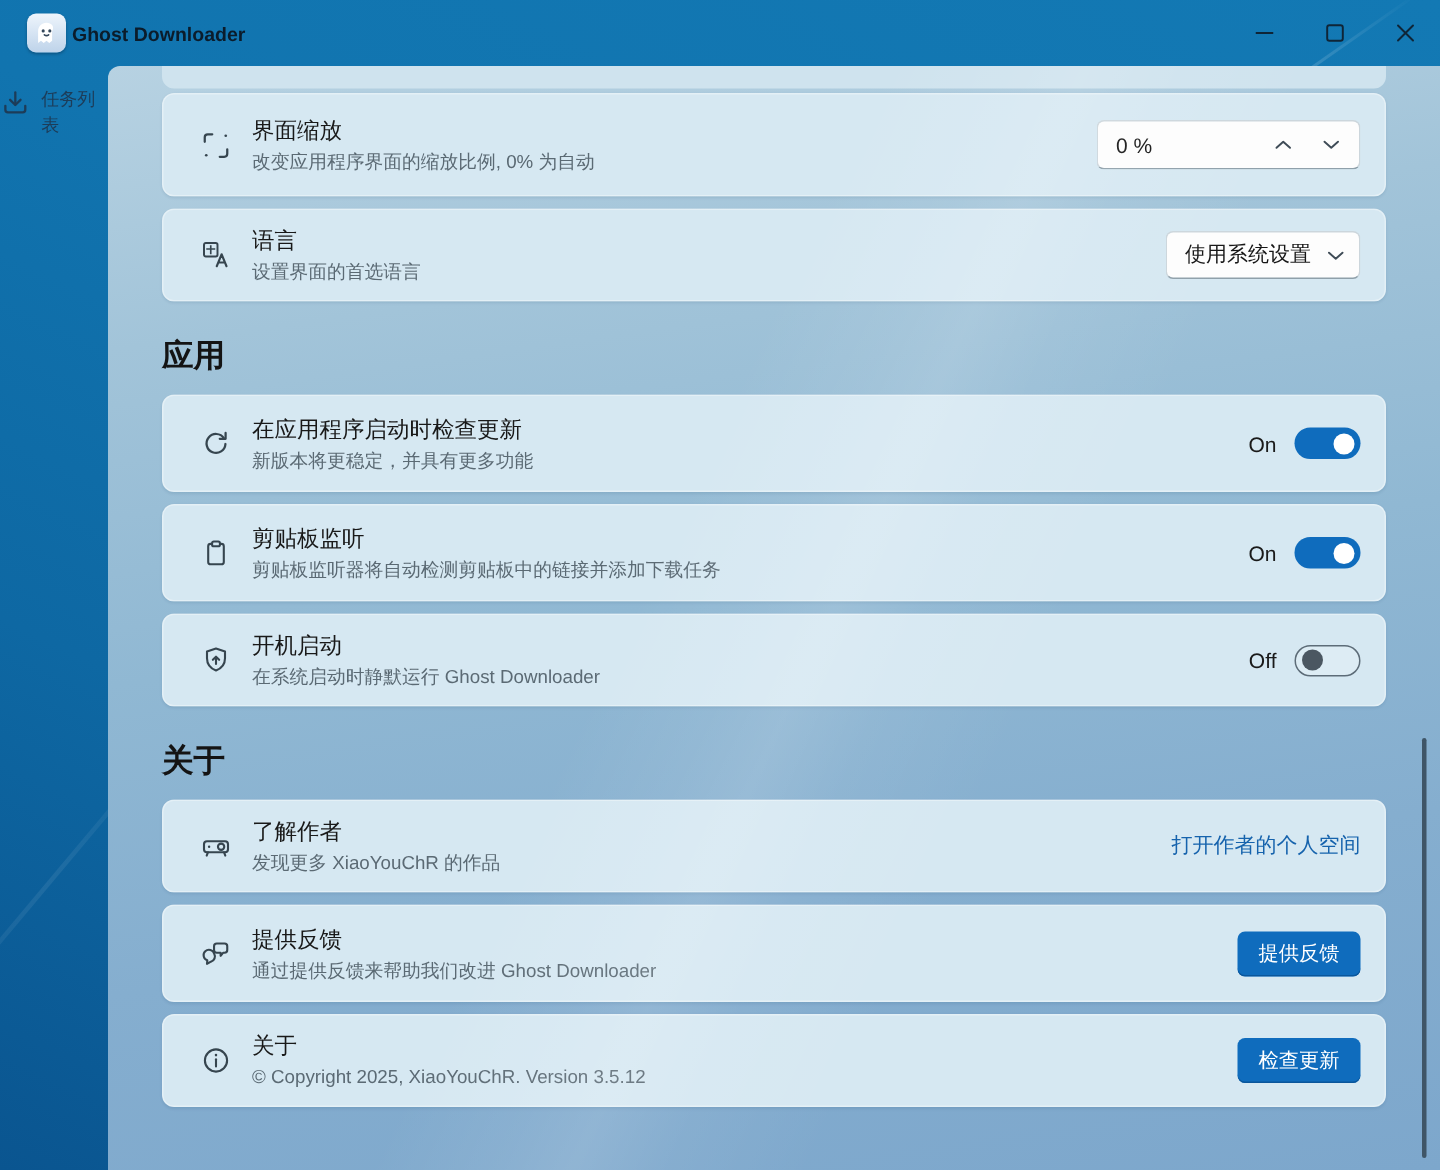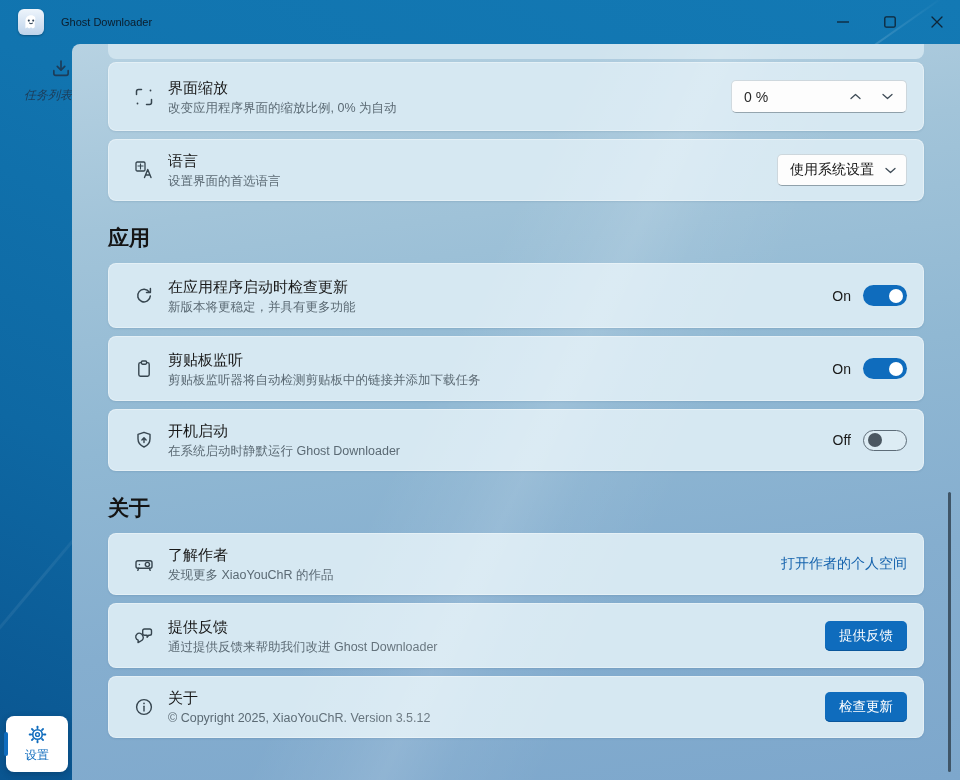--- a/index.html
+++ b/index.html
@@ -18,29 +18,29 @@
   .streak-2 { width:3px; height:420px; left:30px; top:380px; transform:rotate(40deg); opacity:.35; }
 
   
   .titlebar { position:absolute; top:0; left:0; right:0; height:44px; display:flex; align-items:center; }
   .app-icon {
     width:26px; height:26px; margin-left:18px; border-radius:6px; flex:none;
     background:linear-gradient(180deg,#eef5fc,#bed3ea);
     box-shadow:0 1px 2px rgba(0,20,40,.35);
     display:flex; align-items:center; justify-content:center;
   }
-  .app-title { margin-left:17px; font-size:11px; color:#0b1c2b; }
+  .app-title { margin-left:4px; font-size:13px; color:#0b1c2b;font-weight:bold; }
   .win-controls { position:absolute; right:0; top:0; height:44px; display:flex; }
   .win-btn { width:47px; height:44px; display:flex; align-items:center; justify-content:center; color:#0f2537; cursor:default; }
 
   
   .sidebar { position:absolute; left:0; top:44px; width:72px; bottom:0; }
   .nav-item {
-    width:72px; padding:14px 0 12px 0; display:flex; flex-direction:column;
-    align-items:flex-end; gap:7px; color:#1d3c58; font-size:12px; cursor:default;font-style:italic;
+    width:72px; padding:14px 0 12px 0; display:flex; flex-direction:row;
+    align-items:flex-start; gap:7px; color:#1d3c58; font-size:12px; cursor:default;
   }
   .nav-item svg { color:#1d3c58; }
   .settings-card {
     position:absolute; left:6px; bottom:8px; width:62px; height:56px;
     background:#ffffff; border-radius:8px; box-shadow:0 2px 6px rgba(0,30,60,.30);
     display:flex; flex-direction:column; align-items:center; justify-content:center;
     gap:3px; color:#0f6cbd; font-size:12px;
   }
   .settings-indicator {
     position:absolute; left:-2px; top:50%; transform:translateY(-50%);
@@ -157,38 +157,20 @@
   <div class="sidebar">
     <div class="nav-item">
       <svg width="22" height="22" viewBox="0 0 20 20" fill="none" stroke="currentColor" stroke-width="1.5" stroke-linecap="round" stroke-linejoin="round">
         <path d="M10 2.8 V10.6"></path>
           <path d="M6.6 7.6 L10 11 L13.4 7.6"></path>
         <path d="M3.5 11.5 v2.6 q0 1.7 1.7 1.7 h9.6 q1.7 0 1.7-1.7 v-2.6"></path>
       </svg>
       <span>任务列表</span>
     </div>
 
-    <div class="settings-card">
-      <div class="settings-indicator"></div>
-      <svg width="19" height="19" viewBox="0 0 20 20">
-        <g fill="currentColor" color="#0f6cbd">
-          <rect x="9" y="0.8" width="2" height="3.4" rx="0.8"></rect>
-          <rect x="9" y="0.8" width="2" height="3.4" rx="0.8" transform="rotate(45 10 10)"></rect>
-          <rect x="9" y="0.8" width="2" height="3.4" rx="0.8" transform="rotate(90 10 10)"></rect>
-          <rect x="9" y="0.8" width="2" height="3.4" rx="0.8" transform="rotate(135 10 10)"></rect>
-          <rect x="9" y="0.8" width="2" height="3.4" rx="0.8" transform="rotate(180 10 10)"></rect>
-          <rect x="9" y="0.8" width="2" height="3.4" rx="0.8" transform="rotate(225 10 10)"></rect>
-          <rect x="9" y="0.8" width="2" height="3.4" rx="0.8" transform="rotate(270 10 10)"></rect>
-          <rect x="9" y="0.8" width="2" height="3.4" rx="0.8" transform="rotate(315 10 10)"></rect>
-        </g>
-        <circle cx="10" cy="10" r="5" fill="none" stroke="currentColor" stroke-width="1.7"></circle>
-        <circle cx="10" cy="10" r="2" fill="none" stroke="currentColor" stroke-width="1.5"></circle>
-      </svg>
-      <span>设置</span>
-    </div>
   </div>
 
   <div class="panel">
     <div class="panel-inner">
 
       <div class="partial-card"></div>
 
       <div class="card h-tall">
         <svg class="card-icon" viewBox="0 0 20 20" fill="none" stroke="currentColor" stroke-width="1.5" stroke-linecap="round">
           <path d="M2.5 7.5 V4.5 q0-2 2-2 h3"></path>

